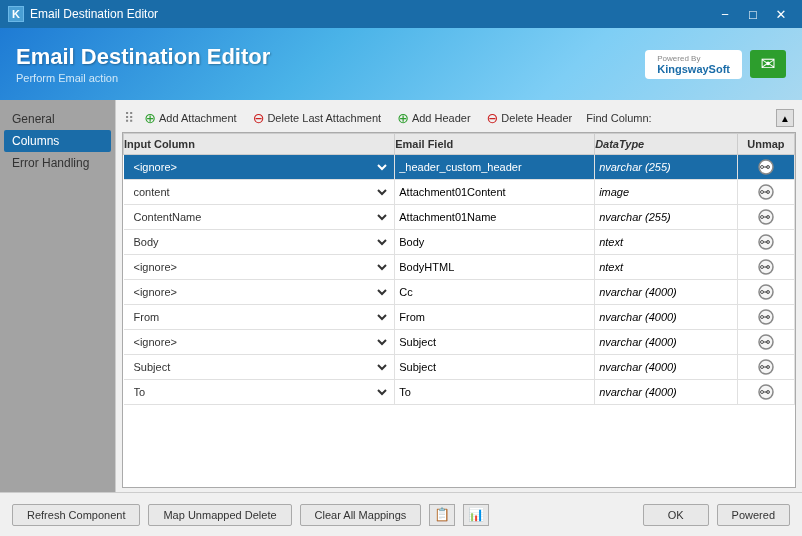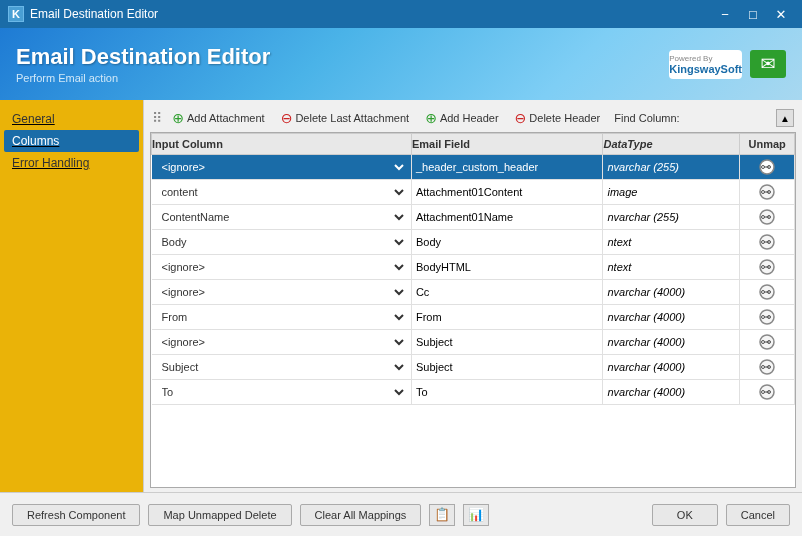--- a/index.html
+++ b/index.html
@@ -32,42 +32,41 @@
       align-items: center;
       padding: 0 16px;
       justify-content: space-between;
     }
     .header-text h1 { font-size: 22px; color: white; font-weight: 600; text-shadow: 1px 1px 2px rgba(0,0,0,0.3); }
     .header-text p { font-size: 11px; color: #d0e8f8; margin-top: 2px; }
     .header-logo { display: flex; align-items: center; gap: 8px; }
     .logo-box {
       background: white;
       border-radius: 4px;
-      padding: 4px 0;
+      padding: 4px 12px;
       display: flex;
       align-items: flex-start;
       gap: 4px;
     }
     .email-icon { width: 36px; height: 28px; background: #2d9e2d; border-radius: 3px; display: flex; align-items: center; justify-content: center; }
     .email-icon::after { content: '✉'; color: white; font-size: 18px; }
 
     
     .main-content {
       display: flex;
       height: calc(536px - 28px - 72px - 44px);
       background: #f0f0f0;
     }
 
     
     .sidebar {
-      width: 144px;
-      background: #eab308;
+      width: 116px;
+      background: #a3a3a3;
       padding: 8px 4px;
       border-right: 1px solid #ccc;
-      text-decoration: underline;
     }
     .sidebar-item {
       padding: 4px 8px;
       cursor: pointer;
       border-radius: 2px;
       font-size: 12px;
       color: #333;
     }
     .sidebar-item.active {
       background: #1a6ca8;
@@ -411,14 +410,14 @@
   <button class="footer-btn">Map Unmapped Delete</button>
   <button class="footer-btn">Clear All Mappings</button>
   <button class="footer-icon-btn" title="Import">
     <span>📋</span>
   </button>
   <button class="footer-icon-btn" title="Export">
     <span>📊</span>
   </button>
   <div class="footer-spacer"></div>
   <button class="footer-btn primary">OK</button>
-  <button class="footer-btn">Cancel</button>
+  <button class="footer-btn">Powered</button>
 </div>
 
 </body></html>

